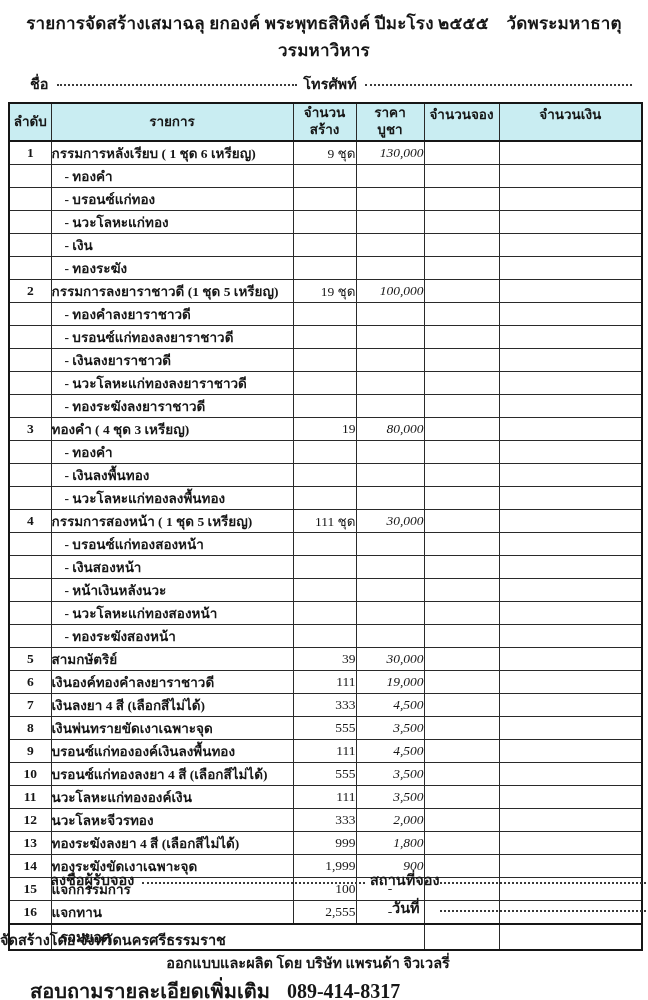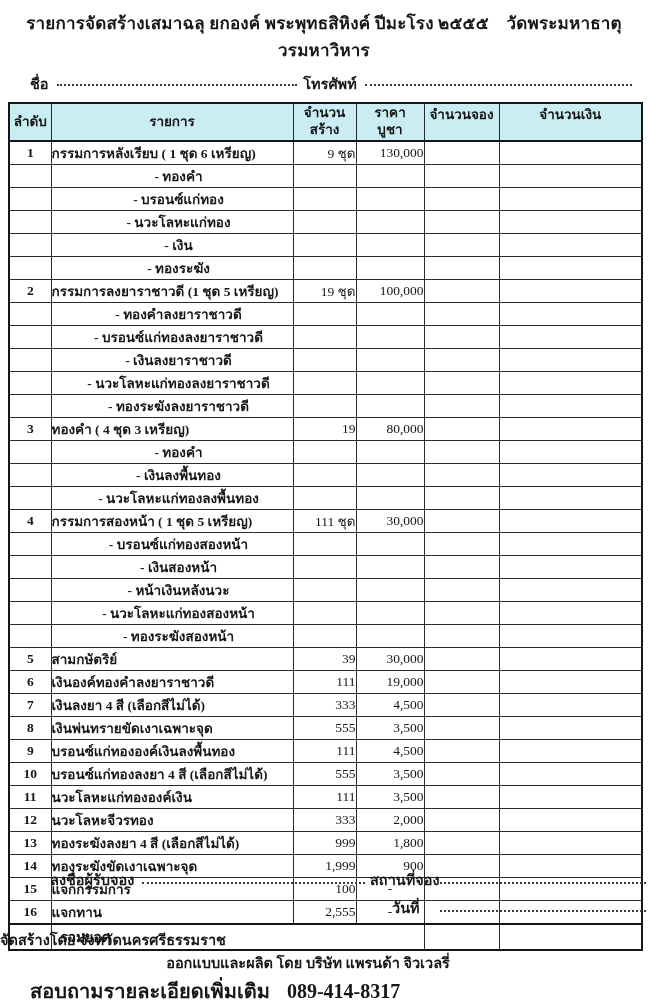--- a/index.html
+++ b/index.html
@@ -58,23 +58,23 @@
     vertical-align: middle;
     text-align: center;
     line-height: 1.25;
     border-bottom: 2px solid var(--ink);
     white-space: pre-line;
   }
   .order thead th.top { vertical-align: top; padding-top: 3px; }
   .order tbody td { height: 20px; font-size: 13.5px; padding: 0; }
   td.no   { text-align: center; font-weight: bold; font-size: 13px; }
   td.name { padding-left: 5px; font-weight: bold; }
-  tr.sub td.name { padding-left: 13px; text-align: center; }
+  tr.sub td.name { padding-left: 13px; }
   td.qty  { text-align: right; padding-right: 3px; font-weight: normal; }
-  td.price{ text-align: right; padding-right: 10px; font-weight: normal; }
+  td.price{ text-align: right; padding-right: 10px; font-weight: normal; font-style: italic; }
   td.price.dash { text-align: center; padding-right: 0; }
   tr.main td { border-top: 1.5px solid var(--ink); }
   tr.total td { border-top: 2px solid var(--ink); height: 22px; }
   tr.total td.sum-label { font-weight: bold; padding-left: 9px; font-size: 14px; }
 
   .sig-block { position: absolute; left: 12px; top: 866px; width: 648px; height: 58px;
                font-weight: bold; font-size: 14.5px; }
   .sig-block .abs { position: absolute; }
   .sig-dots { position: absolute; border-bottom: 2px dotted #3a3a3a; height: 16px; }
 

